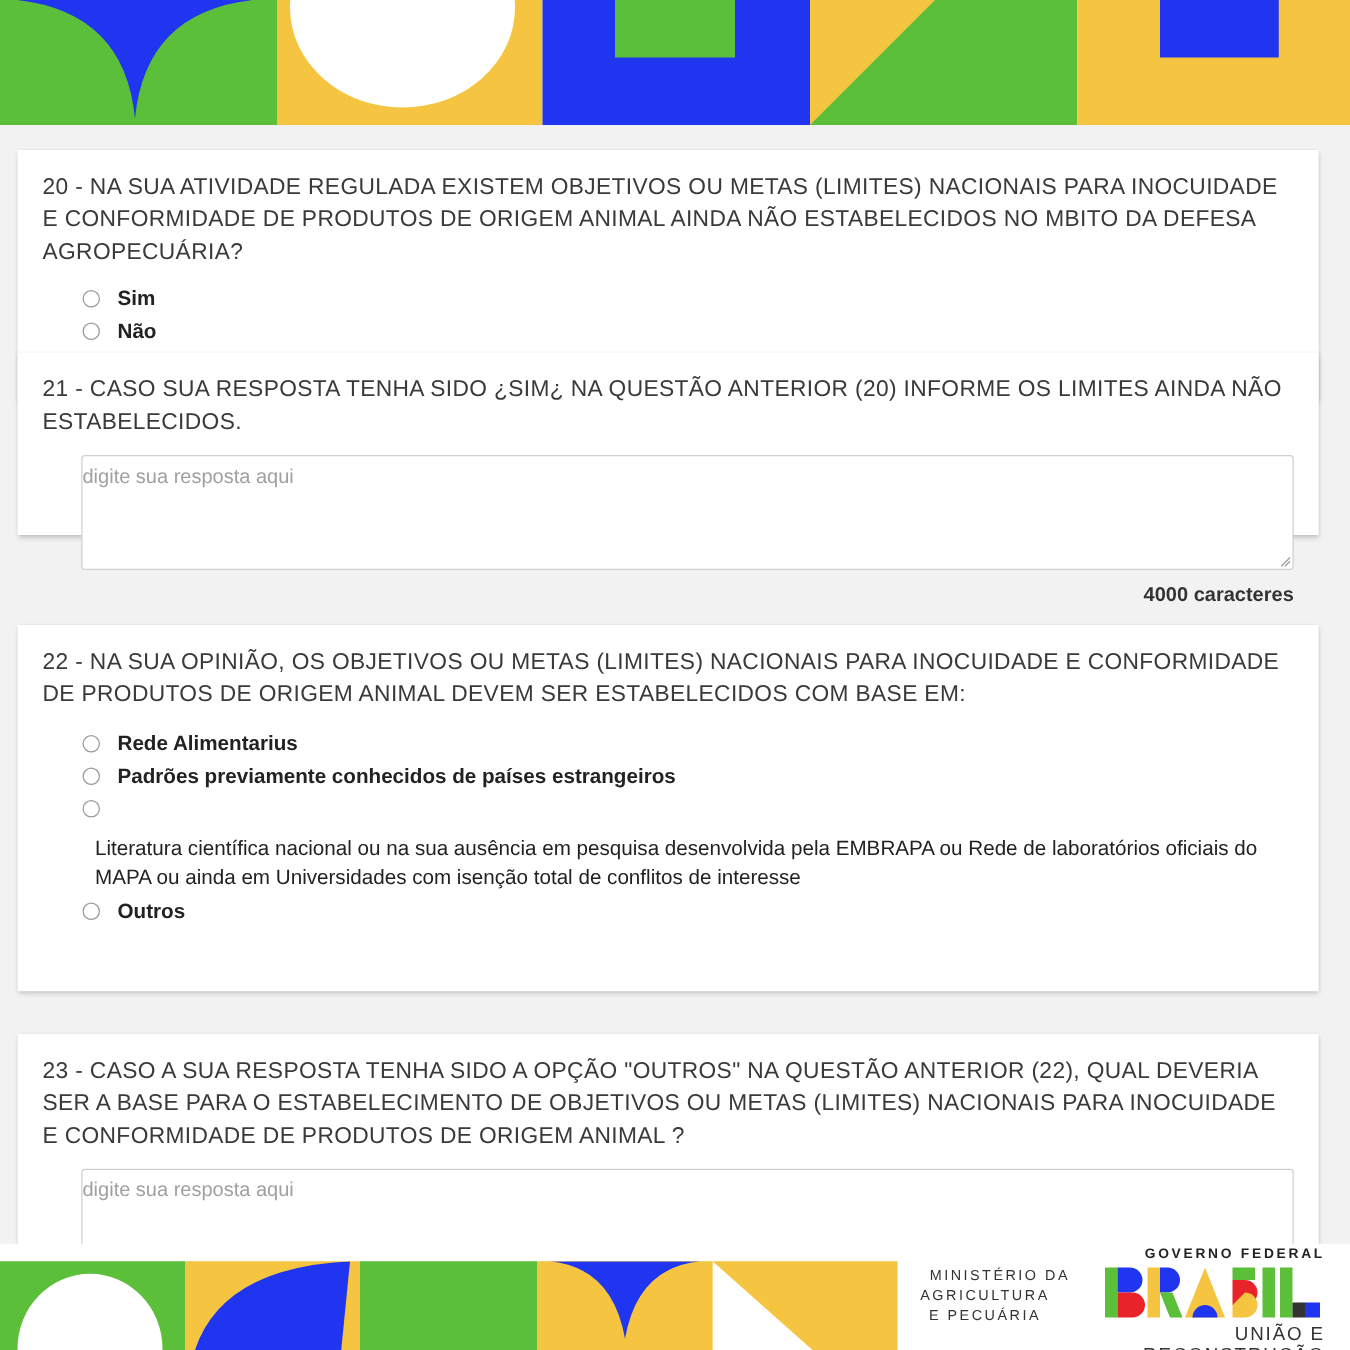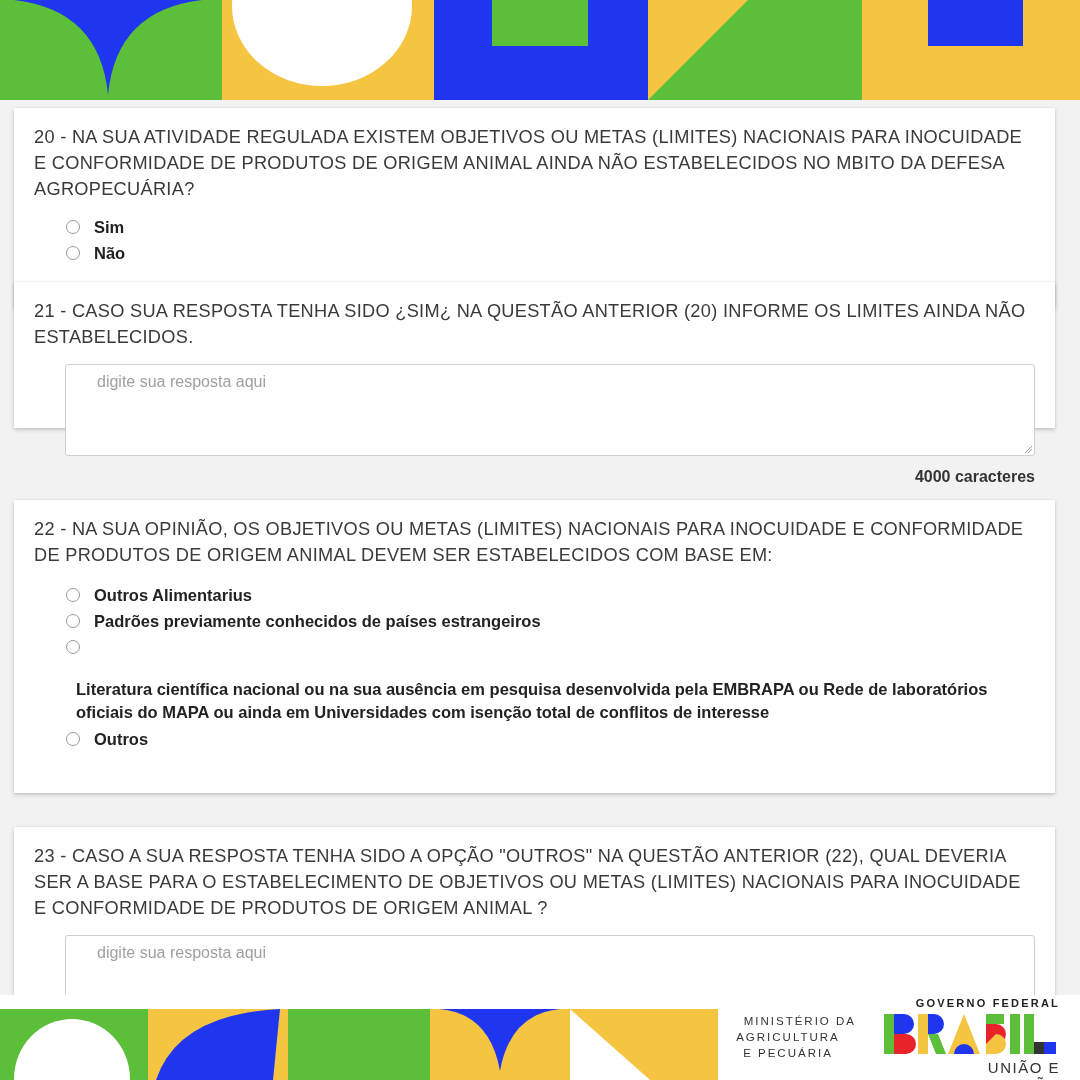--- a/index.html
+++ b/index.html
@@ -17,25 +17,25 @@
   .content { position: absolute; left: 0; top: 100px; width: 1080px; height: 895px; overflow: hidden; background: #f2f2f2; }
   .card {
     position: absolute; left: 14px; width: 1041px; background: #fff;
     box-shadow: 0 2px 4px rgba(0,0,0,0.18), 0 0 2px rgba(0,0,0,0.08);
     padding: 16px 20px 0 20px;
   }
   .qtitle { font-size: 18.2px; line-height: 26px; color: #3a3a3a; letter-spacing: 0.3px; text-transform: uppercase; }
   .options { margin-top: 12px; padding-left: 52px; }
   .opt { display: flex; align-items: center; height: 26px; font-weight: bold; font-size: 16.5px; color: #222; }
   .radio { width: 14px; height: 14px; border-radius: 50%; border: 1px solid #9a9a9a; background: #fff; margin-right: 14px; flex: 0 0 auto; }
-  .opt-long { padding-left: 10px; font-weight: bold; font-size: 16.5px; line-height: 23px; color: #222; margin-top: 18px; margin-bottom: 2px; }
+  .opt-long { padding-left: 10px; font-weight: normal; font-size: 16.5px; line-height: 23px; color: #222; margin-top: 8px; margin-bottom: 2px; }
   .textarea {
     margin-left: 31px; width: 970px; height: 92px; border: 1px solid #cfcfcf; border-radius: 3px;
     background: #fff; position: relative; font-family: "Liberation Sans", sans-serif;
-    font-size: 16px; color: #9b9b9b; padding: 8px 31px; resize: none; display: block;
+    font-size: 16px; color: #9b9b9b; padding: 8px 0; resize: none; display: block;
   }
   .textarea::placeholder { color: #a0a0a0; }
   .resize { position: absolute; right: 2px; bottom: 2px; width: 10px; height: 10px; pointer-events: none; }
   .charcount { text-align: right; font-size: 16px; font-weight: bold; color: #333; margin-top: 12px; padding-right: 0px; }
 
   
   .bottom { position: absolute; left: 0; top: 995px; width: 1080px; height: 85px; background: #fff; }
   .bottom-strip { position: absolute; left: 0; top: 14px; width: 718px; height: 71px; display: flex; }
   .ministry { position: absolute; left: 720px; top: 18px; width: 136px; text-align: right; font-size: 11.5px; line-height: 16px; letter-spacing: 2px; color: #333; }
   .ministry .bold { font-weight: normal; text-align: center; }
@@ -66,21 +66,21 @@
       <polygon points="0,100 100,0 214,0 214,100" fill="#5bbf3a"></polygon>
     </svg>
   </div>
   <div class="tile yellow" style="width:218px">
     <div style="position:absolute;left:66px;top:0;width:95px;height:46px;background:#1f35f0"></div>
   </div>
 </div>
 
 <div class="content">
 
-  <div class="card" style="top:8px;height:200px">
+  <div class="card" style="top:20px;height:200px">
     <div class="qtitle">20 - NA SUA ATIVIDADE REGULADA EXISTEM OBJETIVOS OU METAS (LIMITES) NACIONAIS PARA INOCUIDADE E CONFORMIDADE DE PRODUTOS DE ORIGEM ANIMAL AINDA NÃO ESTABELECIDOS NO MBITO DA DEFESA AGROPECUÁRIA?</div>
     <div class="options" style="padding-left:32px">
       <label class="opt">
         <span class="radio"></span>
         <span>Sim</span>
       </label>
       <label class="opt">
         <span class="radio"></span>
         <span>Não</span>
       </label>
@@ -97,21 +97,21 @@
       </svg>
     </div>
     <div class="charcount">4000 caracteres</div>
   </div>
 
   <div class="card" style="top:400px;height:293px">
     <div class="qtitle">22 - NA SUA OPINIÃO, OS OBJETIVOS OU METAS (LIMITES) NACIONAIS PARA INOCUIDADE E CONFORMIDADE DE PRODUTOS DE ORIGEM ANIMAL DEVEM SER ESTABELECIDOS COM BASE EM:</div>
     <div class="options" style="margin-top:14px;padding-left:32px">
       <label class="opt">
         <span class="radio"></span>
-        <span>Outros Alimentarius</span>
+        <span>Rede Alimentarius</span>
       </label>
       <label class="opt">
         <span class="radio"></span>
         <span>Padrões previamente conhecidos de países estrangeiros</span>
       </label>
       <label class="opt">
         <span class="radio"></span>
       </label>
       <div class="opt-long">Literatura científica nacional ou na sua ausência em pesquisa desenvolvida pela EMBRAPA ou Rede de laboratórios oficiais do MAPA ou ainda em Universidades com isenção total de conflitos de interesse</div>
       <label class="opt">

